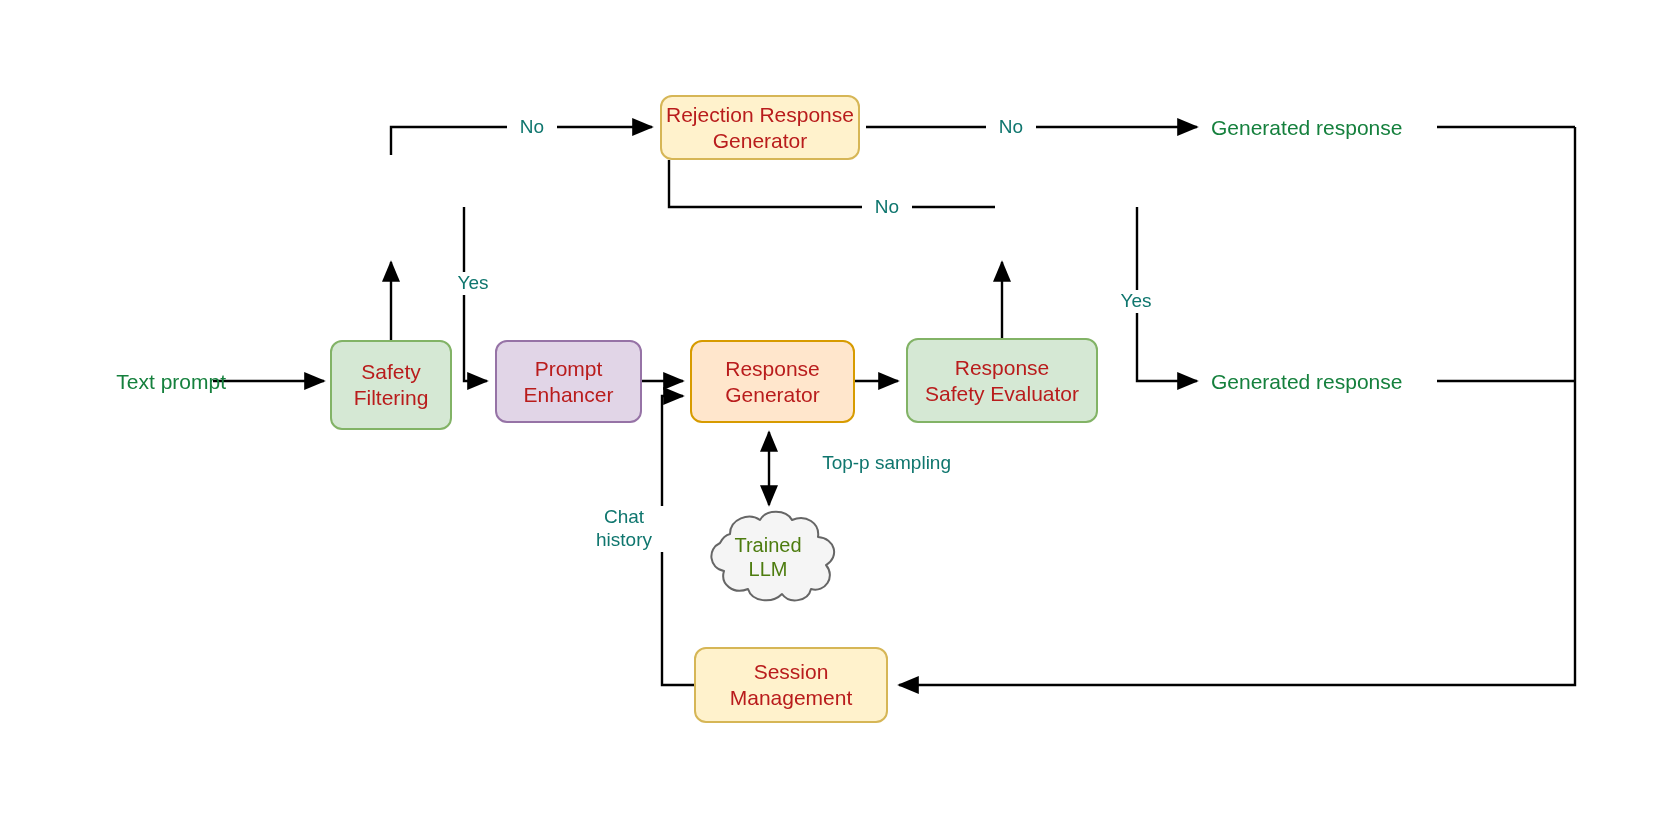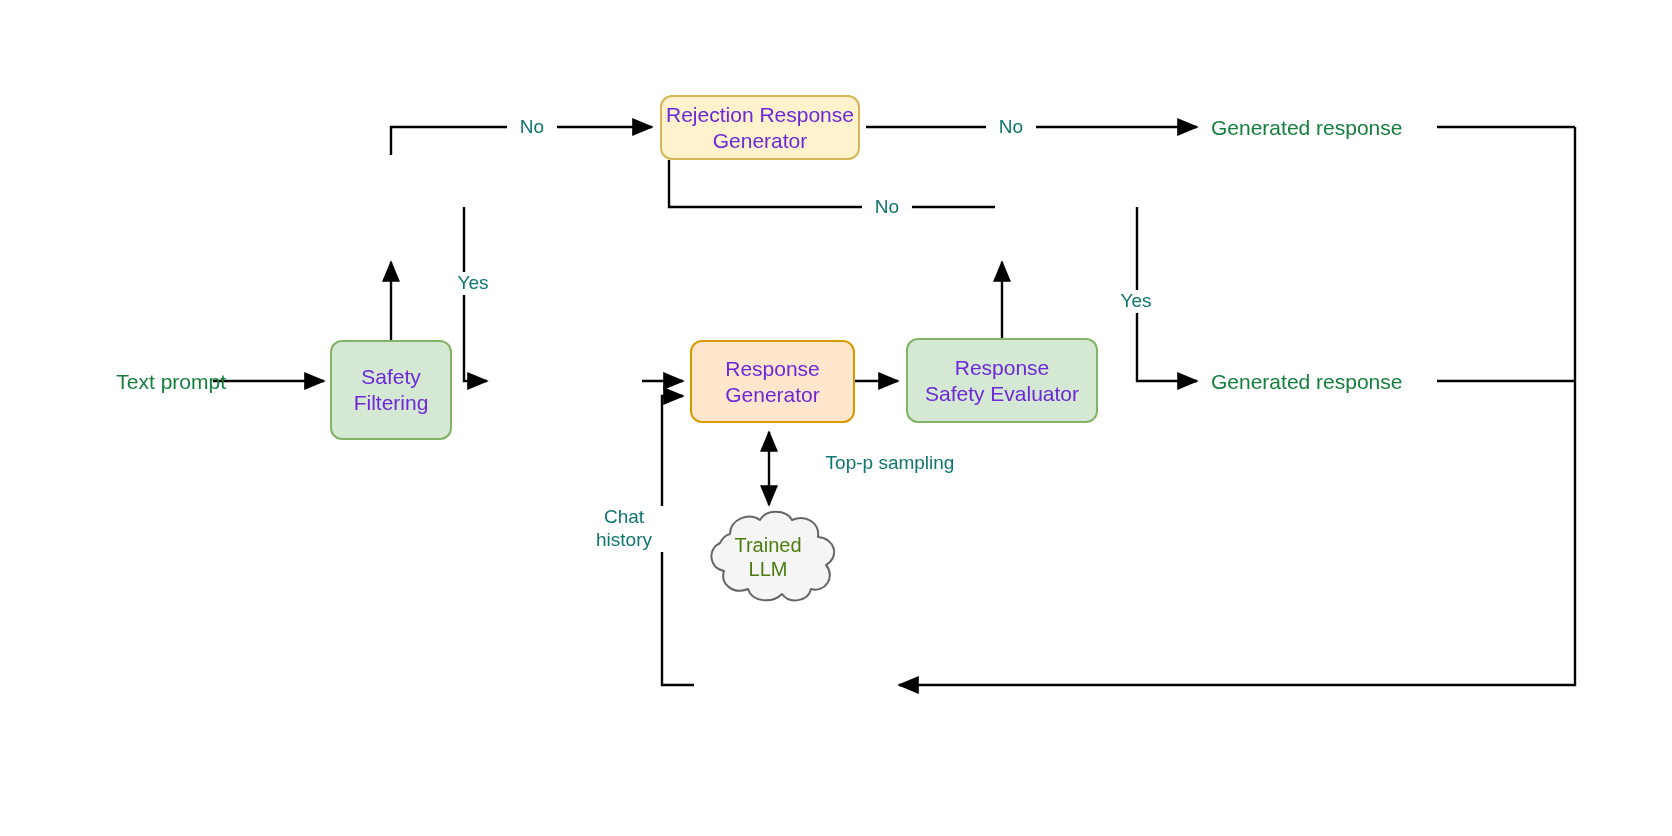--- a/index.html
+++ b/index.html
@@ -27,21 +27,21 @@
   }
   .node {
     position: absolute;
     box-sizing: border-box;
     display: flex;
     align-items: center;
     justify-content: center;
     text-align: center;
     font-size: 21px;
     line-height: 1.22;
-    color: #6d28d9;
+    color: #b91c1c;
     border-radius: 12px;
     border-width: 2px;
     border-style: solid;
     white-space: pre-line;
   }
   .plain-label {
     position: absolute;
     font-size: 21px;
     color: #15803d;
     white-space: pre-line;
@@ -149,29 +149,32 @@
       <path d="M 1437 381 L 1575 381"></path>
 
       <path d="M 1575 127 L 1575 685 L 899 685" marker-end="url(#arrow)"></path>
 
       <path d="M 694 685 L 662 685 L 662 396 L 683 396" marker-end="url(#arrow)"></path>
     </g>
   </svg>
 
   <div class="plain-label" style="left:80px; top:369px; width:130px; text-align:right;margin-left:16px;">Text prompt</div>
 
-  <div class="node" style="left:330px; top:340px; width:122px; height:100px;
+  <div class="node" style="left:330px; top:340px; width:122px; height:90px;
               background:#d5e8d4; border-color:#82b366;">Safety
 Filtering</div>
 
 
   <div class="node" style="left:660px; top:95px; width:200px; height:65px;
               background:#fff2cc; border-color:#d6b656;">Rejection Response
 Generator</div>
 
+  <div class="node" style="left:495px; top:340px; width:147px; height:83px;
+              background:#e1d5e7; border-color:#9673a6;">Prompt
+Enhancer</div>
 
   <div class="node" style="left:690px; top:340px; width:165px; height:83px;
               background:#ffe6cc; border-color:#d79b00;">Response
 Generator</div>
 
   <div class="node" style="left:906px; top:338px; width:192px; height:85px;
               background:#d5e8d4; border-color:#82b366;">Response
 Safety Evaluator</div>
 
 
@@ -186,33 +189,36 @@
                C 114 94, 95 96, 88 86
                C 78 96, 58 94, 54 81
                C 39 87, 26 76, 30 63
                C 15 60, 13 41, 26 35
                C 28 31, 32 27, 36 26 Z" fill="#f5f5f5" stroke="#666666" stroke-width="2" stroke-linejoin="round"></path>
     </svg>
     <div class="cloud-text">Trained
 LLM</div>
   </div>
 
+  <div class="node" style="left:694px; top:647px; width:194px; height:76px;
+              background:#fff2cc; border-color:#d6b656;">Session
+Management</div>
 
   <div class="plain-label" style="left:1211px; top:115px; width:230px; text-align:left;">Generated response</div>
 
   <div class="plain-label" style="left:1211px; top:369px; width:230px; text-align:left;">Generated response</div>
 
   <div class="edge-label" style="left:507px; top:116px; width:40px;">No</div>
 
   <div class="edge-label" style="left:446px; top:272px; width:44px;">Yes</div>
 
   <div class="edge-label" style="left:986px; top:116px; width:40px;">No</div>
 
   <div class="edge-label" style="left:862px; top:196px; width:40px;">No</div>
 
   <div class="edge-label" style="left:1108px; top:290px; width:46px;">Yes</div>
 
-  <div class="edge-label" style="left:786px; top:452px; width:160px; text-align:center;margin-left:19px;">Top-p sampling</div>
+  <div class="edge-label" style="left:786px; top:452px; width:160px; text-align:right;">Top-p sampling</div>
 
   <div class="edge-label" style="left:583px; top:506px; width:72px;">Chat
 history</div>
 
 </div>
 
 </body></html>

